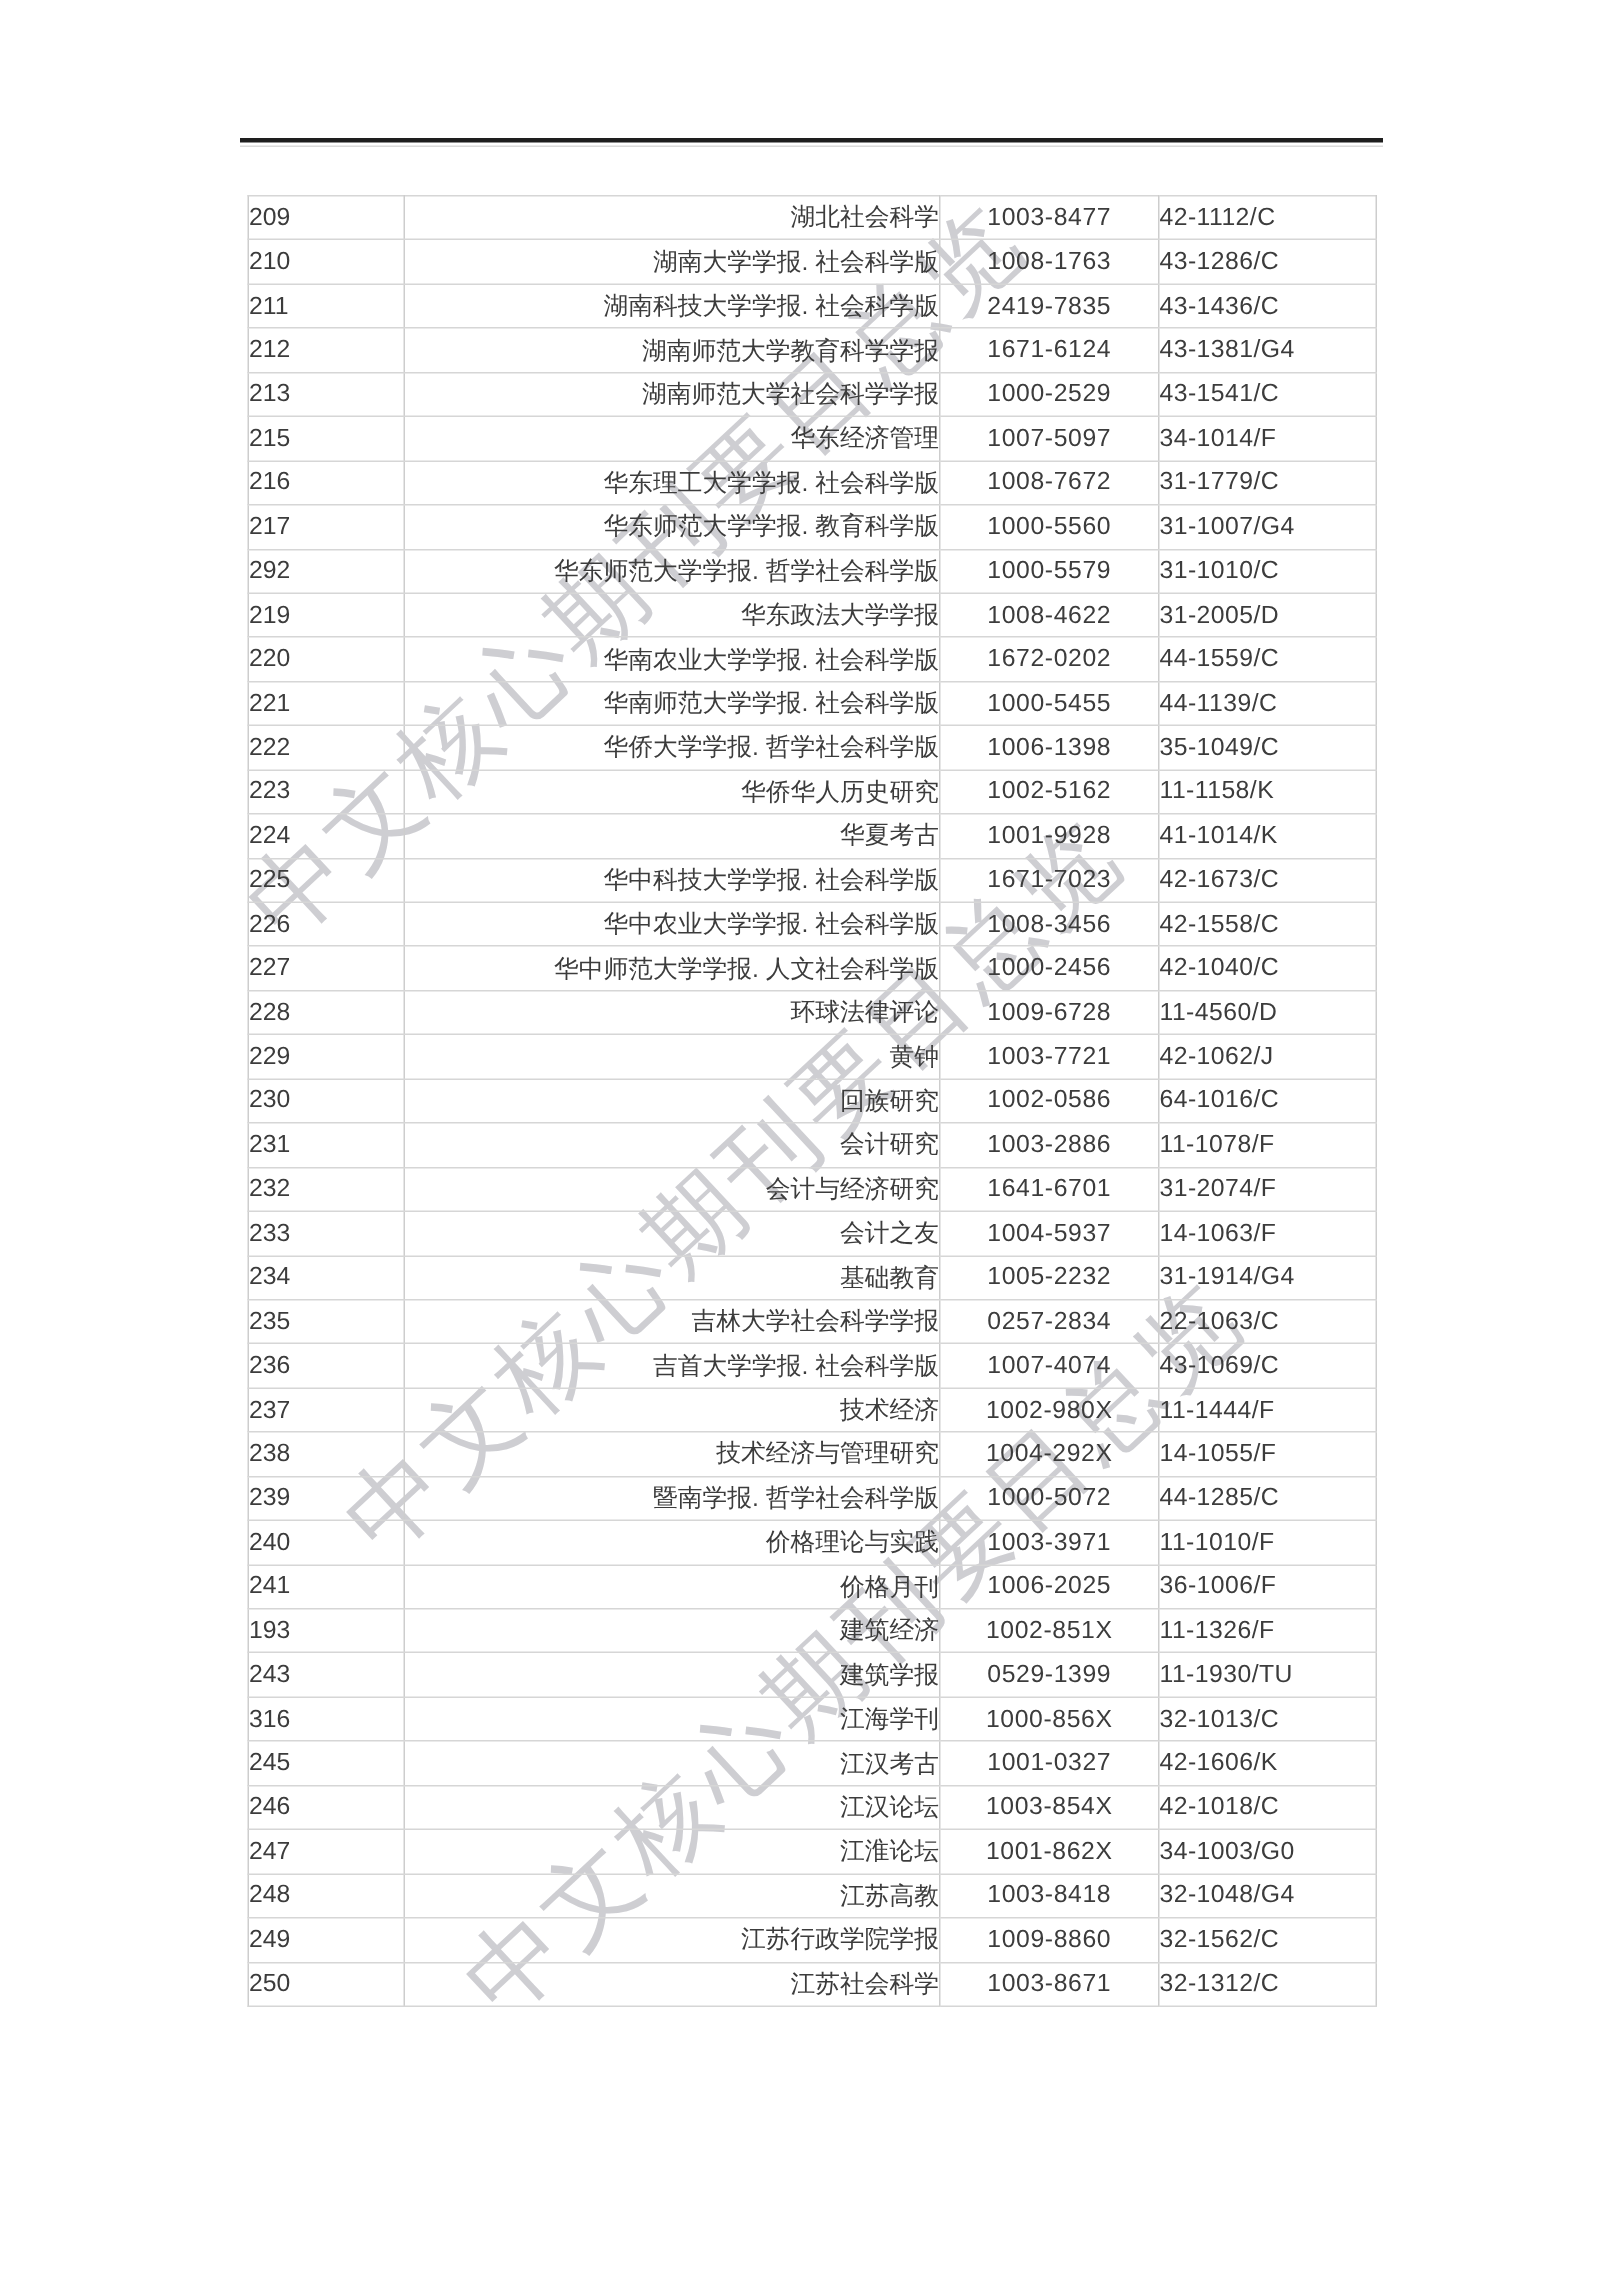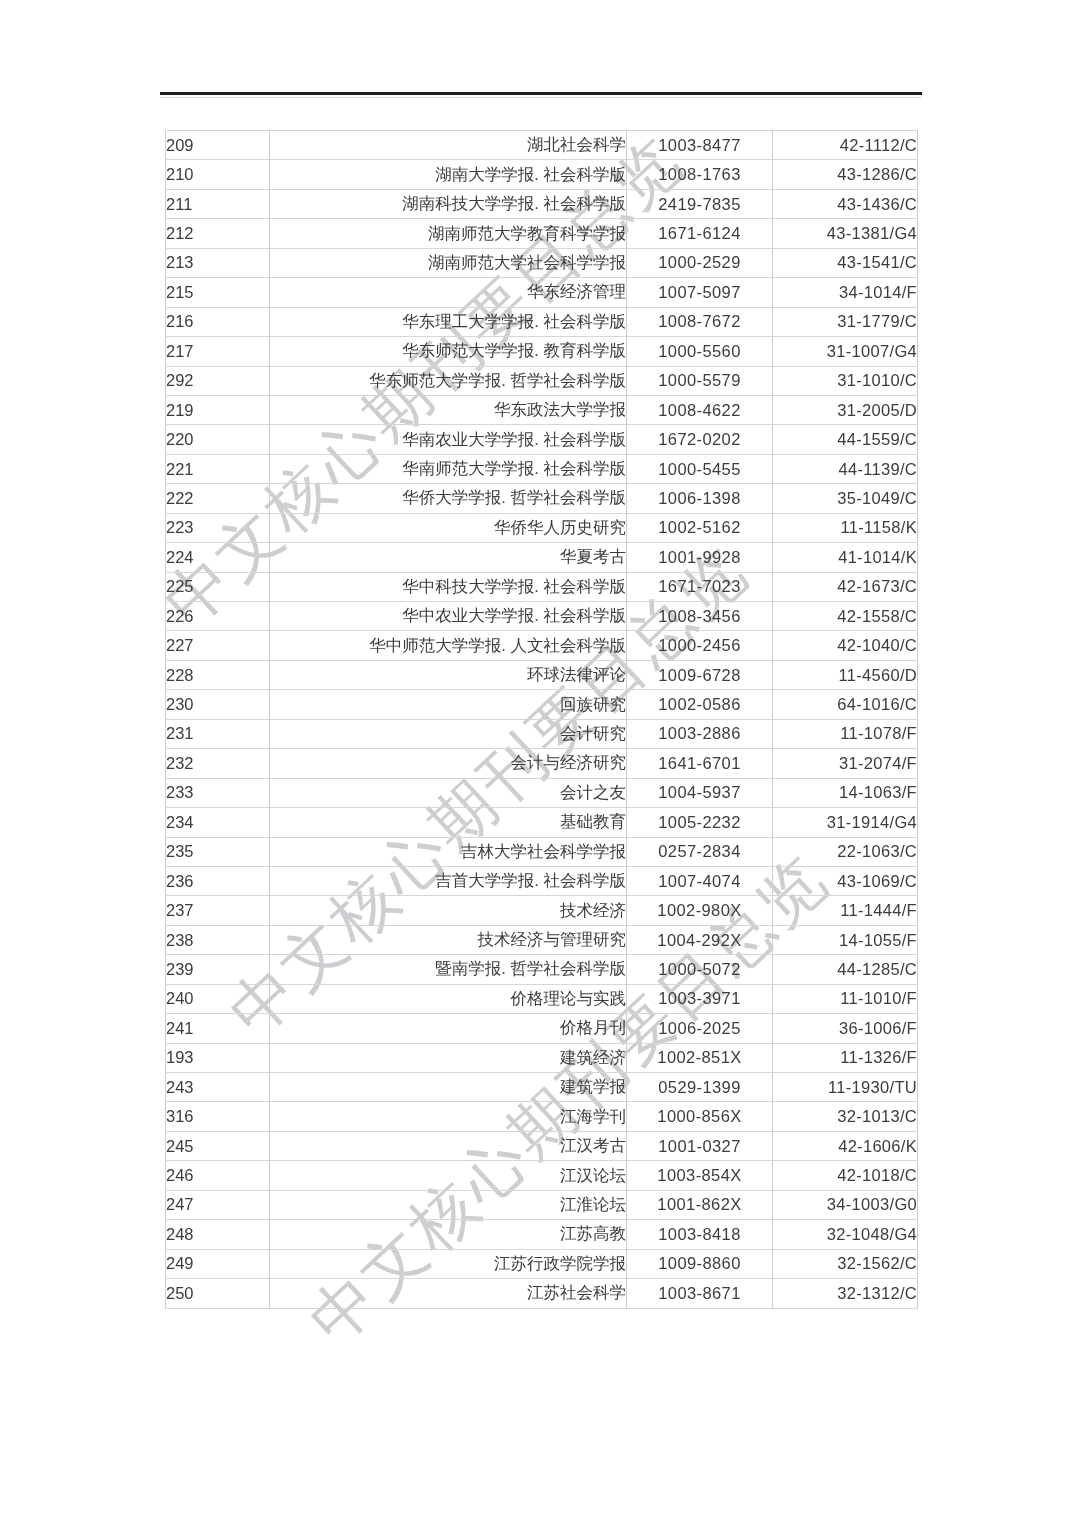--- a/index.html
+++ b/index.html
@@ -60,21 +60,21 @@
     padding: 0;
     font-size: 16.5px;
     color: #3c3c3c;
     vertical-align: middle;
     overflow: hidden;
     white-space: nowrap;
   }
   td.c-num  { text-align: left; padding-right: 11px; }
   td.c-name { text-align: right;  padding-left: 9px; }
   td.c-issn { text-align: center;  padding-left: 9px; letter-spacing: 0.4px; }
-  td.c-cn   { text-align: right;  padding-left: 12px; letter-spacing: 0.3px; }
+  td.c-cn   { text-align: left;  padding-left: 12px; letter-spacing: 0.3px; }
 </style>
 </head>
 <body>
 
 <div id="page">
 
   <div class="rule"></div>
   <div class="rule-echo"></div>
 
   <div class="wm" id="wm1" style="color: rgb(198, 198, 203);">中文核心期刊要目总览</div>
@@ -197,20 +197,26 @@
       <td class="c-issn">1000-2456</td>
       <td class="c-cn">42-1040/C</td>
     </tr>
         <tr>
       <td class="c-num">228</td>
       <td class="c-name">环球法律评论</td>
       <td class="c-issn">1009-6728</td>
       <td class="c-cn">11-4560/D</td>
     </tr>
         <tr>
+      <td class="c-num">229</td>
+      <td class="c-name">黄钟</td>
+      <td class="c-issn">1003-7721</td>
+      <td class="c-cn">42-1062/J</td>
+    </tr>
+        <tr>
       <td class="c-num">230</td>
       <td class="c-name">回族研究</td>
       <td class="c-issn">1002-0586</td>
       <td class="c-cn">64-1016/C</td>
     </tr>
         <tr>
       <td class="c-num">231</td>
       <td class="c-name">会计研究</td>
       <td class="c-issn">1003-2886</td>
       <td class="c-cn">11-1078/F</td>

